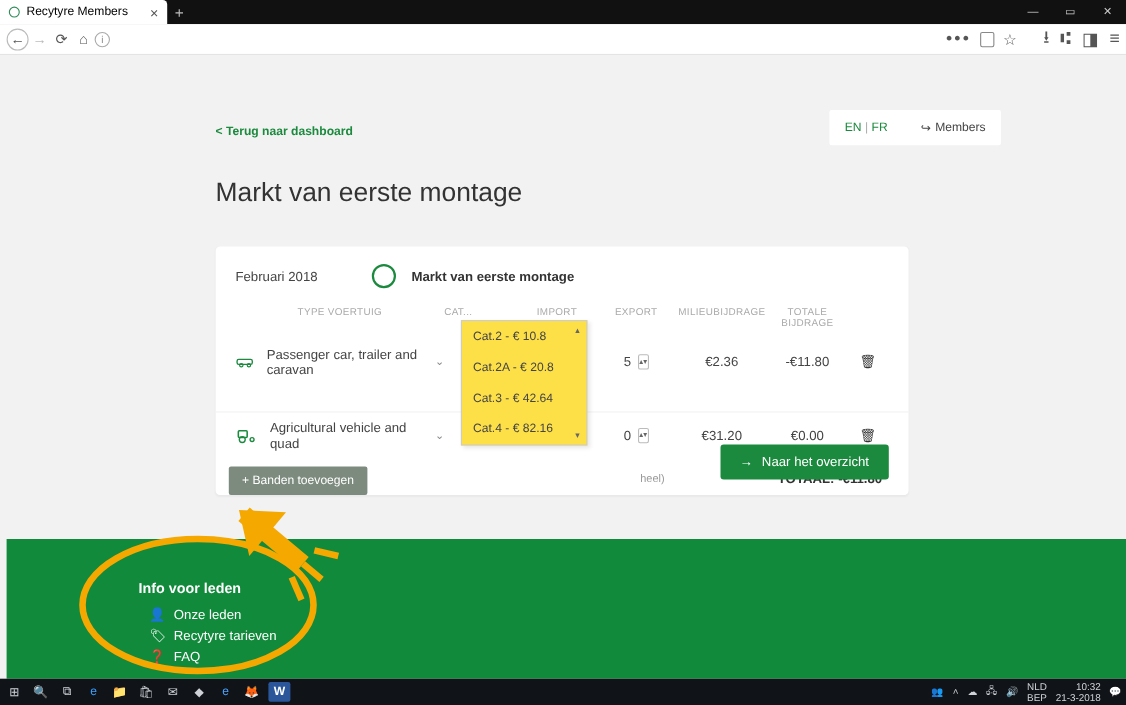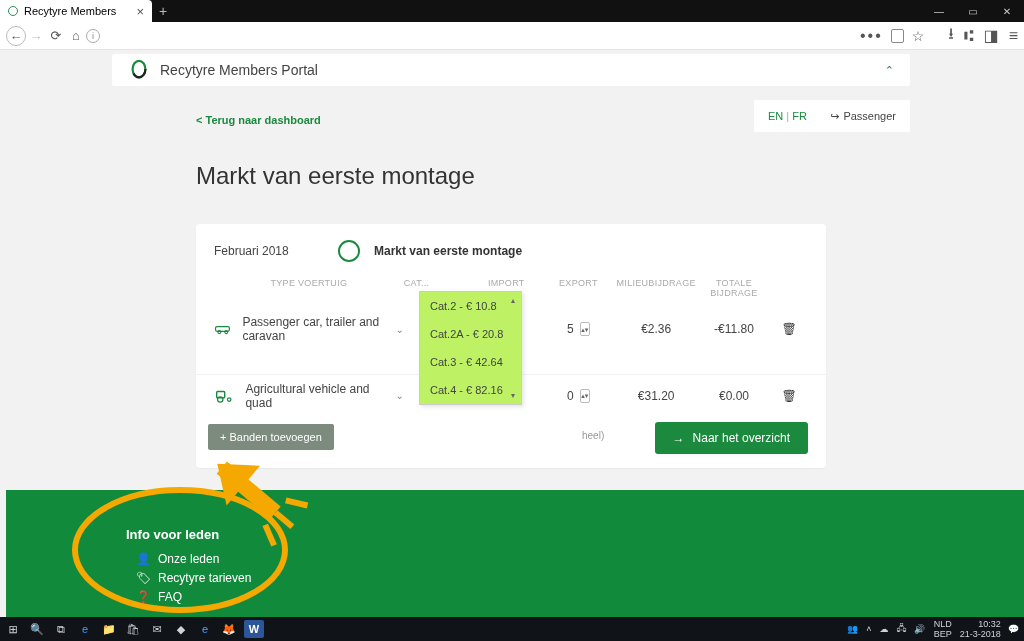--- a/index.html
+++ b/index.html
@@ -38,21 +38,21 @@
   .portal-sub { position: absolute; left: 754px; top: 50px; width: 156px; height: 32px; background: #fff; display: flex; align-items: center; justify-content: space-between; padding: 0 14px; font-size: 11px; border-radius: 2px; }
   .lang-en { color: #1b8a3e; }
   .lang-fr { color: #1b8a3e; }
   .lang-sep { color: #aaa; }
   .logout { color: #444; display:flex; align-items:center; gap:4px;}
 
   .backlink { position: absolute; left: 196px; top: 64px; font-size: 11px; color: #1b8a3e; font-weight: 600; }
   .page-title { position: absolute; left: 196px; top: 112px; font-size: 24px; color: #333; font-weight: 400; }
 
   
-  .card { position: absolute; left: 196px; top: 174px; width: 630px; background: #fff; border-radius: 4px; padding-bottom: 18px; box-shadow: 0 1px 2px rgba(0,0,0,.04); }
+  .card { position: absolute; left: 196px; top: 174px; width: 630px; background: #fff; border-radius: 4px; box-shadow: 0 1px 2px rgba(0,0,0,.04); }
   .card-head { display: flex; align-items: center; padding: 16px 18px 10px; }
   .period { font-size: 12px; color: #444; width: 110px; }
   .sect-icon { width: 22px; height: 22px; border: 2px solid #1b8a3e; border-radius: 50%; margin: 0 14px; position: relative; }
   .sect-title { font-size: 12px; font-weight: 700; color: #333; }
 
   .thead { display: flex; font-size: 9px; letter-spacing: .3px; color: #aaa; padding: 6px 18px 10px; }
   .col-veh { width: 200px; text-align:center; }
   .col-cat { width: 70px; }
   .col-imp { width: 76px; text-align:center; }
   .col-exp { width: 76px; text-align:center; }
@@ -74,21 +74,21 @@
   .del-cell { width:40px; text-align:center; color:#333; }
 
   .addbtn { margin: 8px 0 0 12px; background: #7c8b7e; color:#fff; font-size:11px; padding:7px 12px; border:none; border-radius:2px; }
   .wheel-hint { position:absolute; left: 386px; top: 206px; font-size:10px; color:#999; }
   .total-line { position: absolute; right: 24px; top: 204px; font-size: 12px; font-weight:700; color:#333; }
 
   .overview-btn { position:absolute; right:18px; bottom:14px; background:#1b8a3e; color:#fff; border:none; border-radius:3px; font-size:12px; padding:9px 18px; display:flex; align-items:center; gap:8px; }
   .overview-btn .arr { font-weight:700; }
 
   
-  .dropdown { position:absolute; left: 419px; top: 241px; width:103px; background:#bef264; border:1px solid #ccc; box-shadow: 2px 2px 4px rgba(0,0,0,.1); z-index: 20; }
+  .dropdown { position:absolute; left: 419px; top: 241px; width:115px; background:#fde047; border:1px solid #ccc; box-shadow: 2px 2px 4px rgba(0,0,0,.1); z-index: 20; }
   .dditem { font-size:11px; padding:8px 10px; color:#444; }
   .dditem.selected { color:#1b8a3e; }
   .dd-scroll { position:absolute; right:2px; top:4px; bottom:4px; width:8px; display:flex; flex-direction:column; justify-content:space-between; font-size:8px; color:#666;}
 
   
   .footer { position:absolute; left:6px; right:0; top:440px; height:127px; background:#118a3c; color:#fff; padding-left: 120px; padding-top: 37px; }
   .ftitle { font-size: 13px; font-weight:700; margin-bottom:8px; }
   .flink { font-size:12px; display:flex; align-items:center; gap:10px; padding:2px 0 3px 10px; }
   .ficon { width:12px; display:inline-block; text-align:center; }
 
@@ -133,38 +133,30 @@
   <div class="far-right">
     <span class="dl-icon">⭳</span>
     <span>⑆</span>
     <span>◨</span>
     <span>≡</span>
   </div>
 </div>
 
 <div class="page">
 
-  <div class="portal-bar">
-    <svg class="logo" viewBox="0 0 24 24">
-      <ellipse cx="12" cy="11" rx="7" ry="9" fill="none" stroke="#1b8a3e" stroke-width="2.4"></ellipse>
-      <ellipse cx="12" cy="11" rx="7" ry="9" fill="none" stroke="#222" stroke-width="2.4" stroke-dasharray="20 40"></ellipse>
-    </svg>
-    <span class="portal-title">Recytyre Members Portal</span>
-    <span class="chev-up">⌃</span>
-  </div>
 
   <div class="portal-sub">
     <span>
       <span class="lang-en">EN</span>
       <span class="lang-sep">|</span>
       <span class="lang-fr">FR</span>
     </span>
     <span class="logout">
       <span>↪</span>
-      <span>Passenger</span>
+      <span>Members</span>
     </span>
   </div>
 
   <a class="backlink">&lt; Terug naar dashboard</a>
   <h1 class="page-title">Markt van eerste montage</h1>
 
   <div class="card">
     <div class="card-head">
       <span class="period">Februari 2018</span>
       <span class="sect-icon"></span>

